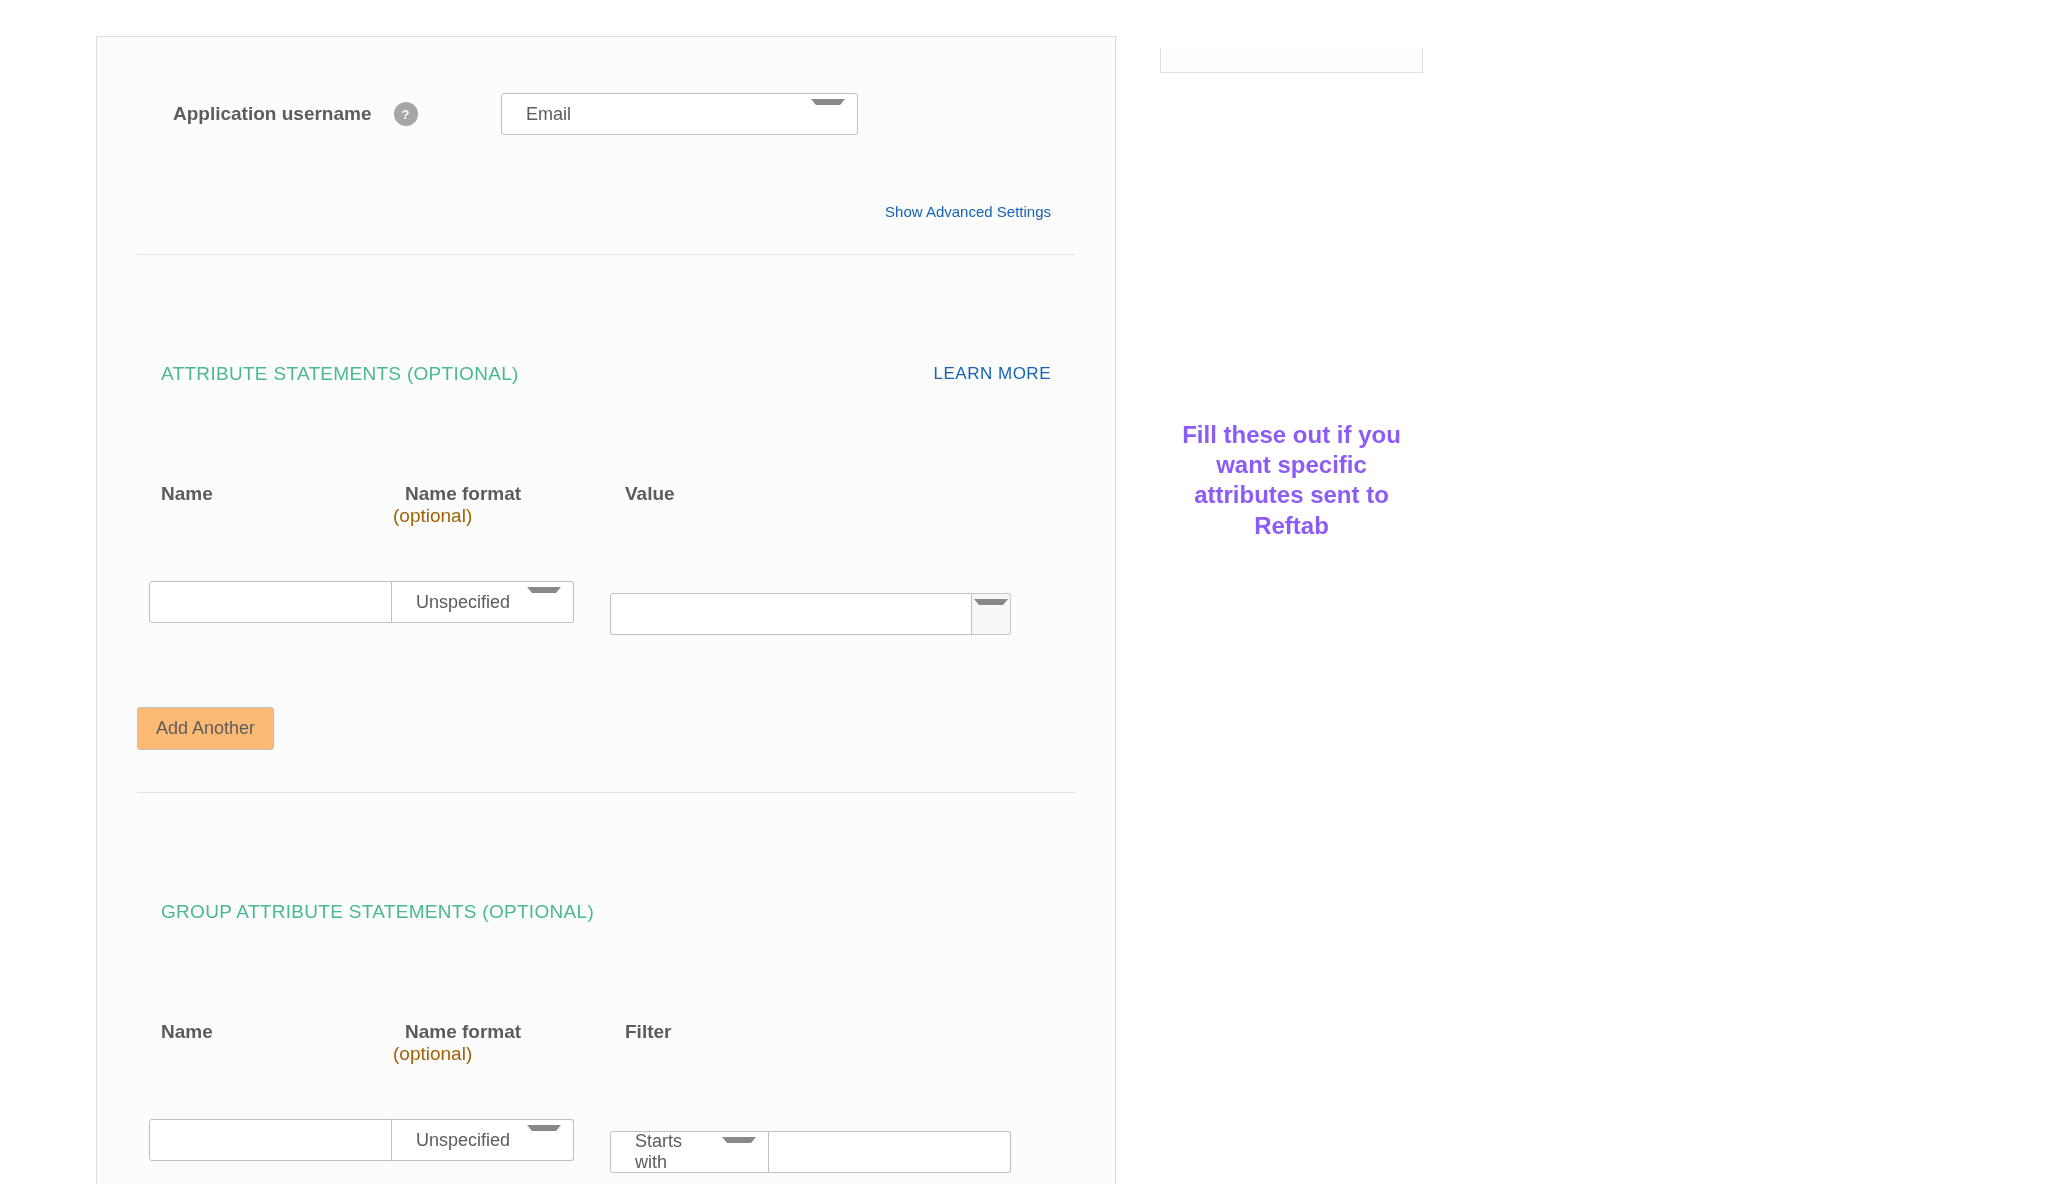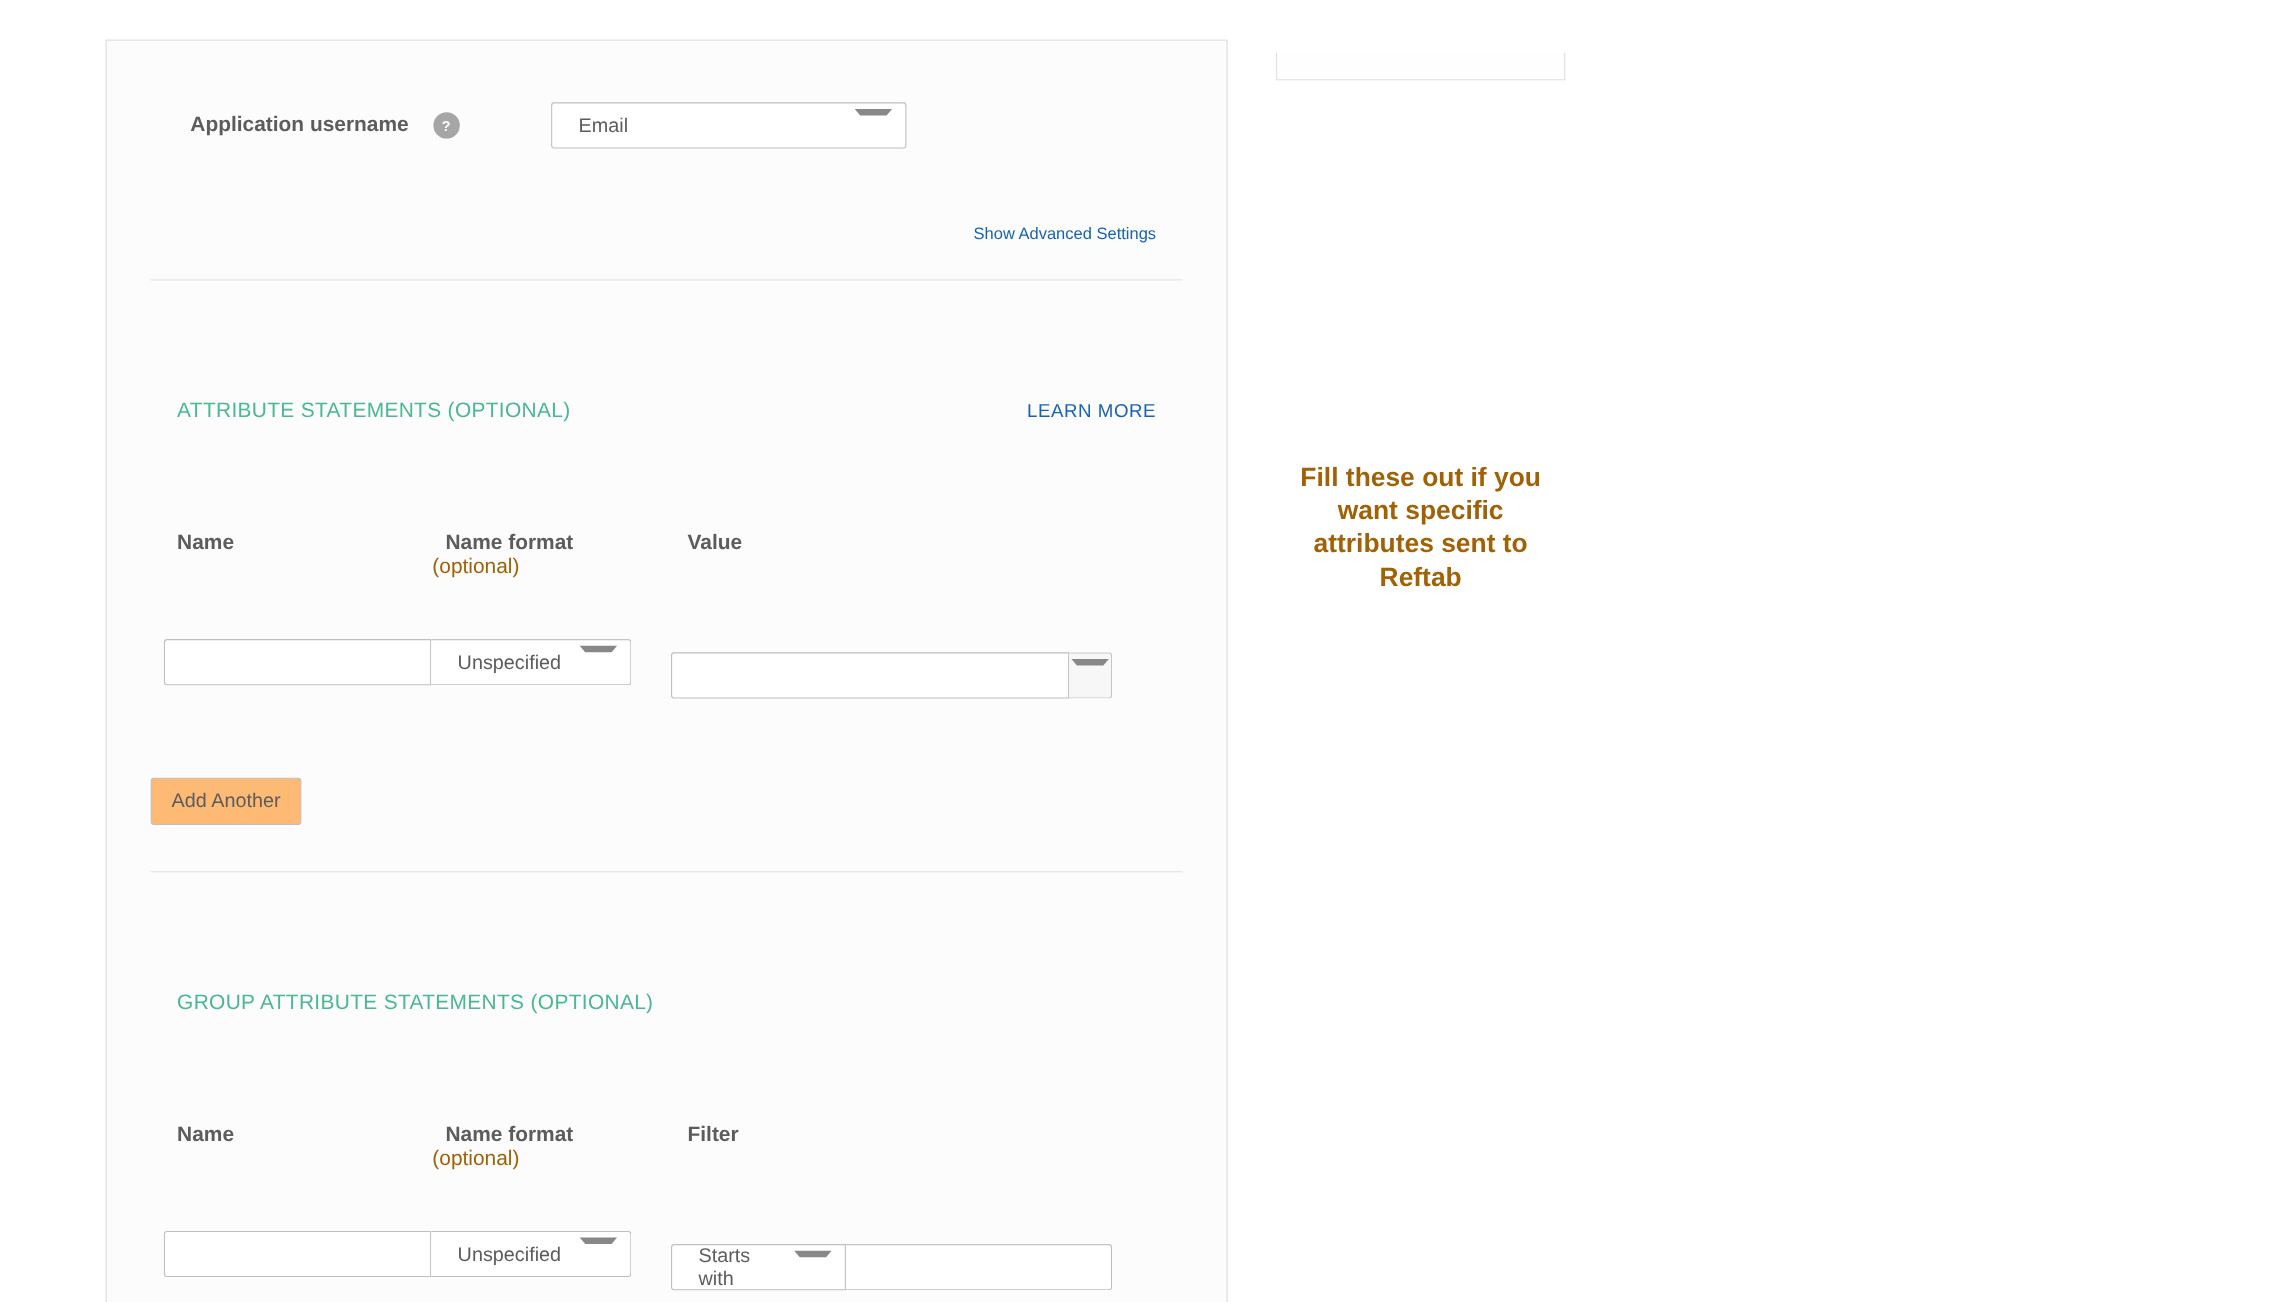--- a/index.html
+++ b/index.html
@@ -63,21 +63,21 @@
   .select-box .caret {
     position: absolute;
     right: 12px;
     top: 50%;
     transform: translateY(-50%);
     width: 0; height: 0;
     border-left: 5px solid transparent;
     border-right: 5px solid transparent;
     border-top: 6px solid #888888;
   }
-  .select-wide { width: 323px; }
+  .select-wide { width: 357px; }
   .link-right {
     text-align: right;
     margin-top: 28px;
     margin-bottom: 20px;
   }
   .link-right a {
     color: #1662b3;
     text-decoration: none;
     font-size: 15px;
     cursor: pointer;
@@ -199,21 +199,21 @@
     width: 270px;
   }
   .ghost-box {
     border: 1px solid #e0e0e0;
     background: #fefefe;
     height: 12px;
     width: 263px;
     border-top: none;
   }
   .annotation {
-    color: #a16207;
+    color: #8b5cf6;
     font-weight: 700;
     font-size: 24px;
     text-align: center;
     line-height: 1.26;
     margin-top: 335px;
     width: 263px;
   }
 </style>
 </head>
 <body>

